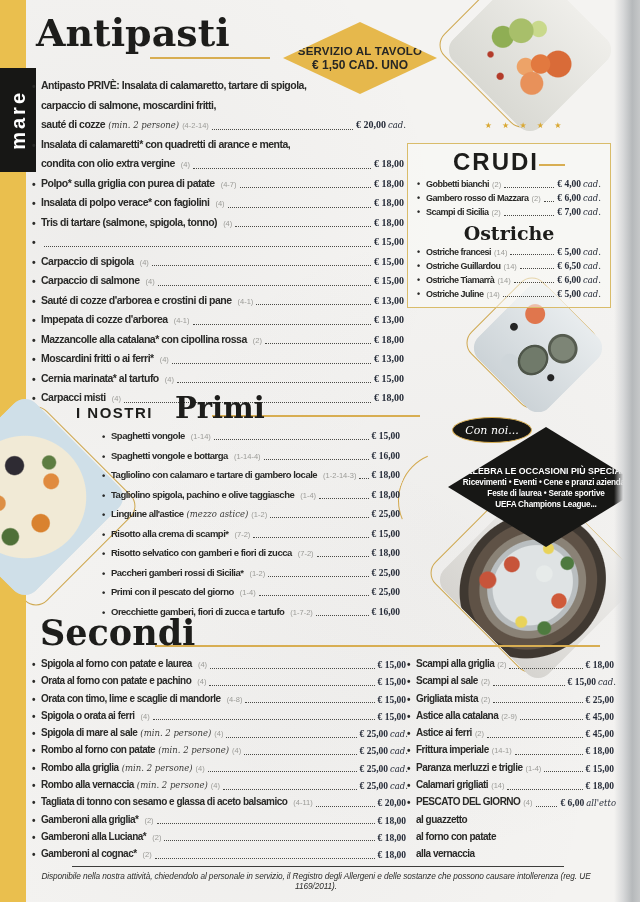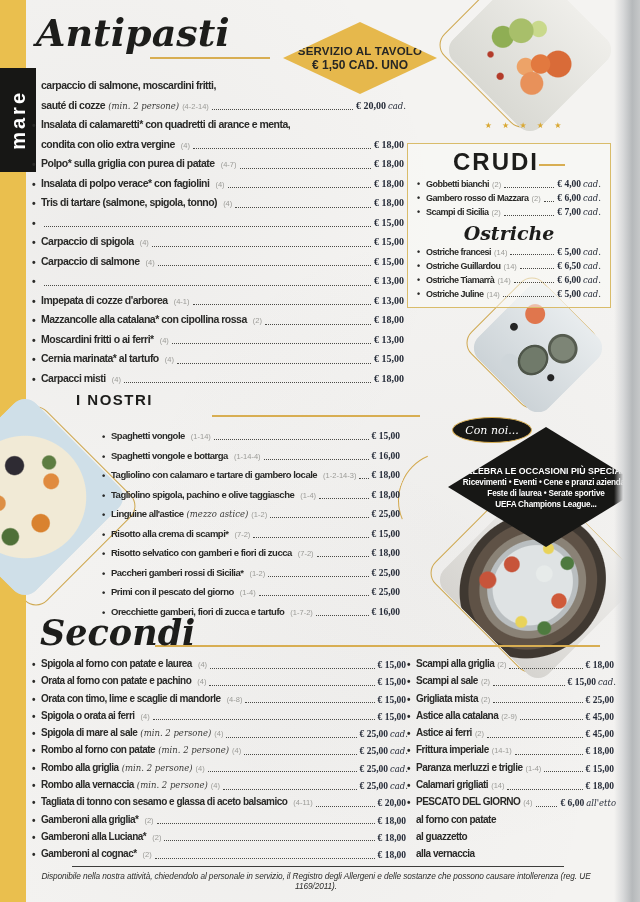--- a/index.html
+++ b/index.html
@@ -13,21 +13,21 @@
   
   .band{position:absolute;left:0;top:0;width:26px;height:902px;background:#eabf4e;z-index:2;}
   .mare{position:absolute;left:0;top:68px;width:36px;height:104px;background:#171715;z-index:3;
     display:flex;align-items:center;justify-content:center;}
   .mare span{writing-mode:vertical-rl;transform:rotate(180deg);color:#fff;font-weight:bold;
     font-size:20px;letter-spacing:3px;}
   
   .grey-edge{position:absolute;right:0;top:0;width:26px;height:902px;z-index:9;
     background:linear-gradient(90deg, rgba(185,188,190,0) 0%, #d8d9da 35%, #b6b9bb 70%, #c6c8c9 100%);}
   
-  .h-script{font-family:"DejaVu Serif",serif;font-style:italic;font-weight:bold;color:#1d1d1b;}
+  .h-script{font-family:"DejaVu Serif",serif;font-weight:bold;color:#1d1d1b;}
   .antip{position:absolute;left:36px;top:10px;font-size:38px;z-index:4;}
   .gold-line{position:absolute;height:2px;background:#d8ae52;z-index:3;}
   .l1{left:150px;top:57px;width:120px;}
   .l-primi{left:212px;top:415px;width:208px;}
   .l-sec{left:155px;top:645px;width:445px;}
   
   .badge{position:absolute;left:283px;top:22px;width:154px;height:72px;background:#e6b84c;z-index:4;
     clip-path:polygon(50% 0,100% 50%,50% 100%,0 50%);
     display:flex;flex-direction:column;align-items:center;justify-content:center;gap:1px;}
   .badge .bl1{font-size:11.5px;font-weight:bold;color:#262624;letter-spacing:0.2px;}
@@ -166,20 +166,25 @@
 
   <div class="h-script antip">Antipasti</div>
   <div class="gold-line l1"></div>
   <div class="badge">
     <div class="bl1">SERVIZIO AL TAVOLO</div>
     <div class="bl2">€ 1,50 CAD. UNO</div>
   </div>
 
   <div class="list list-lg">
 
+      <div class="row">
+        <span class="b">•</span>
+        <span class="nm"><span class="nmt">Antipasto PRIVÈ: Insalata di calamaretto, tartare di spigola,</span><span class="pers"></span><span class="alg"></span></span>
+
+      </div>
 
       <div class="row">
         <span class="b"></span>
         <span class="nm"><span class="nmt">carpaccio di salmone, moscardini fritti,</span><span class="pers"></span><span class="alg"></span></span>
 
       </div>
 
       <div class="row">
         <span class="b"></span>
         <span class="nm"><span class="nmt">sauté di cozze</span><span class="pers">(min. 2 persone)</span><span class="alg">(4-2-14)</span></span>
@@ -236,20 +241,21 @@
 
       <div class="row">
         <span class="b">•</span>
         <span class="nm"><span class="nmt">Carpaccio di salmone</span><span class="pers"></span><span class="alg">(4)</span></span>
         <span class="dots"></span>
         <span class="pr"><span>€ 15,00</span><span class="sfx"></span></span>
       </div>
 
       <div class="row">
         <span class="b">•</span>
+        <span class="nm"><span class="nmt">Sauté di cozze d'arborea e crostini di pane</span><span class="pers"></span><span class="alg">(4-1)</span></span>
         <span class="dots"></span>
         <span class="pr"><span>€ 13,00</span><span class="sfx"></span></span>
       </div>
 
       <div class="row">
         <span class="b">•</span>
         <span class="nm"><span class="nmt">Impepata di cozze d'arborea</span><span class="pers"></span><span class="alg">(4-1)</span></span>
         <span class="dots"></span>
         <span class="pr"><span>€ 13,00</span><span class="sfx"></span></span>
       </div>
@@ -340,20 +346,21 @@
           <span class="b">•</span>
           <span class="nm"><span class="nmt">Ostriche Juline</span><span class="alg">(14)</span></span>
           <span class="dots"></span>
           <span class="pr"><span>€ 5,00</span><span class="sfx">cad.</span></span>
         </div>
       </div>
   </div>
 
   <div class="primi-head">
     <span class="kicker">I NOSTRI</span>
+    <span class="h-script primi-script">Primi</span>
   </div>
   <div class="gold-line l-primi"></div>
   <div class="list list-md">
 
       <div class="row">
         <span class="b">•</span>
         <span class="nm"><span class="nmt">Spaghetti vongole</span><span class="pers"></span><span class="alg">(1-14)</span></span>
         <span class="dots"></span>
         <span class="pr"><span>€ 15,00</span><span class="sfx"></span></span>
       </div>
@@ -578,27 +585,27 @@
 
       <div class="row">
         <span class="b">•</span>
         <span class="nm"><span class="nmt">PESCATO DEL GIORNO</span><span class="alg">(4)</span></span>
         <span class="dots"></span>
         <span class="pr"><span>€ 6,00</span><span class="sfx">all'etto</span></span>
       </div>
 
       <div class="row">
         <span class="b"></span>
+        <span class="nm"><span class="nmt">al guazzetto</span><span class="alg"></span></span>
+
+      </div>
+
+      <div class="row">
+        <span class="b"></span>
         <span class="nm"><span class="nmt">al forno con patate</span><span class="alg"></span></span>
-
-      </div>
-
-      <div class="row">
-        <span class="b"></span>
-        <span class="nm"><span class="nmt">al guazzetto</span><span class="alg"></span></span>
 
       </div>
 
       <div class="row">
         <span class="b"></span>
         <span class="nm"><span class="nmt">alla vernaccia</span><span class="alg"></span></span>
 
       </div>
     </div>
 

